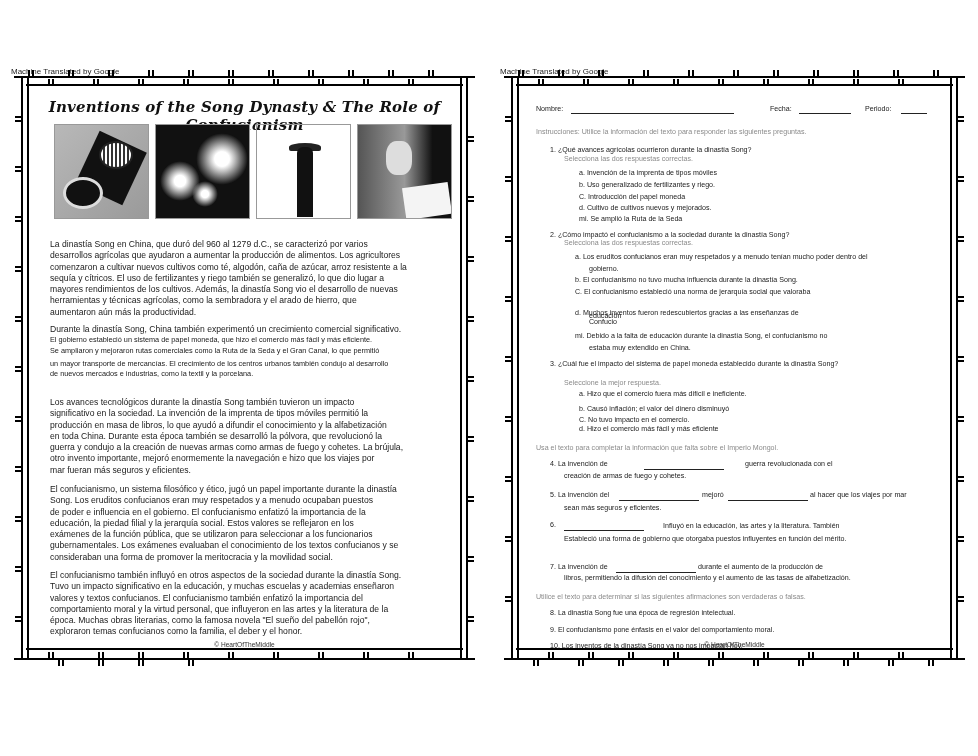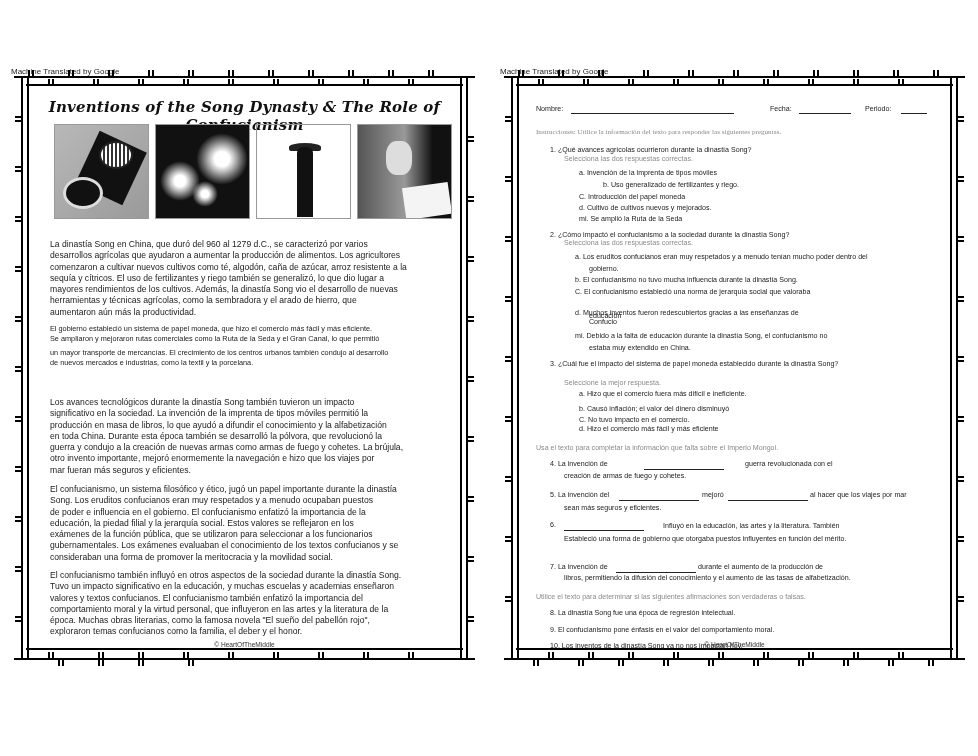--- a/index.html
+++ b/index.html
@@ -135,20 +135,21 @@
   <div class="body-text" style="top:163px;">
     <p>La dinastía Song en China, que duró del 960 al 1279 d.C., se caracterizó por varios</p>
       <p>desarrollos agrícolas que ayudaron a aumentar la producción de alimentos. Los agricultores</p>
       <p>comenzaron a cultivar nuevos cultivos como té, algodón, caña de azúcar, arroz resistente a la</p>
       <p>sequía y cítricos. El uso de fertilizantes y riego también se generalizó, lo que dio lugar a</p>
       <p>mayores rendimientos de los cultivos. Además, la dinastía Song vio el desarrollo de nuevas</p>
       <p>herramientas y técnicas agrícolas, como la sembradora y el arado de hierro, que</p>
       <p>aumentaron aún más la productividad.</p>
   </div>
   <div class="body-text" style="top:248px;">
+    <p>Durante la dinastía Song, China también experimentó un crecimiento comercial significativo.</p>
     <p class="small">El gobierno estableció un sistema de papel moneda, que hizo el comercio más fácil y más eficiente.</p>
     <p class="small">Se ampliaron y mejoraron rutas comerciales como la Ruta de la Seda y el Gran Canal, lo que permitió</p>
     <p class="small" style="margin-top:3px;">un mayor transporte de mercancías. El crecimiento de los centros urbanos también condujo al desarrollo</p>
     <p class="small">de nuevos mercados e industrias, como la textil y la porcelana.</p>
   </div>
   <div class="body-text" style="top:321px;">
     <p>Los avances tecnológicos durante la dinastía Song también tuvieron un impacto</p>
       <p>significativo en la sociedad. La invención de la imprenta de tipos móviles permitió la</p>
       <p>producción en masa de libros, lo que ayudó a difundir el conocimiento y la alfabetización</p>
       <p>en toda China. Durante esta época también se desarrolló la pólvora, que revolucionó la</p>
@@ -244,26 +245,26 @@
   <div class="tick" style="bottom:-10px;left:380px;"></div>
   <div class="tick" style="bottom:-10px;left:420px;"></div>
 
   <span class="r" style="left:28px;top:29px;">Nombre:</span>
   <span class="blank" style="position:absolute;left:63px;top:37px;width:163px;"></span>
   <span class="r" style="left:262px;top:29px;">Fecha:</span>
   <span class="blank" style="position:absolute;left:291px;top:37px;width:52px;"></span>
   <span class="r" style="left:357px;top:29px;">Periodo:</span>
   <span class="blank" style="position:absolute;left:393px;top:37px;width:26px;"></span>
 
-  <span class="r gray" style="left:28px;top:52px;font-family:Liberation Serif, serif;">Instrucciones: Utilice la información del texto para responder las siguientes preguntas.</span>
+  <span class="r gray" style="left:28px;top:52px;">Instrucciones: Utilice la información del texto para responder las siguientes preguntas.</span>
 
   <span class="r" style="left:42px;top:70px;">1. ¿Qué avances agrícolas ocurrieron durante la dinastía Song?</span>
   <span class="r gray" style="left:56px;top:79px;">Selecciona las dos respuestas correctas.</span>
   <span class="r" style="left:71px;top:93px;">a. Invención de la imprenta de tipos móviles</span>
-  <span class="r" style="left:71px;top:105px;margin-left:24px;">b. Uso generalizado de fertilizantes y riego.</span>
+  <span class="r" style="left:71px;top:105px;">b. Uso generalizado de fertilizantes y riego.</span>
   <span class="r" style="left:71px;top:117px;">C. Introducción del papel moneda</span>
   <span class="r" style="left:71px;top:128px;">d. Cultivo de cultivos nuevos y mejorados.</span>
   <span class="r" style="left:71px;top:139px;">mi. Se amplió la Ruta de la Seda</span>
 
   <span class="r" style="left:42px;top:155px;">2. ¿Cómo impactó el confucianismo a la sociedad durante la dinastía Song?</span>
   <span class="r gray" style="left:56px;top:163px;">Selecciona las dos respuestas correctas.</span>
   <span class="r" style="left:67px;top:177px;">a. Los eruditos confucianos eran muy respetados y a menudo tenían mucho poder dentro del</span>
   <span class="r" style="left:81px;top:189px;">gobierno.</span>
   <span class="r" style="left:67px;top:200px;">b. El confucianismo no tuvo mucha influencia durante la dinastía Song.</span>
   <span class="r" style="left:67px;top:212px;">C. El confucianismo estableció una norma de jerarquía social que valoraba</span>

